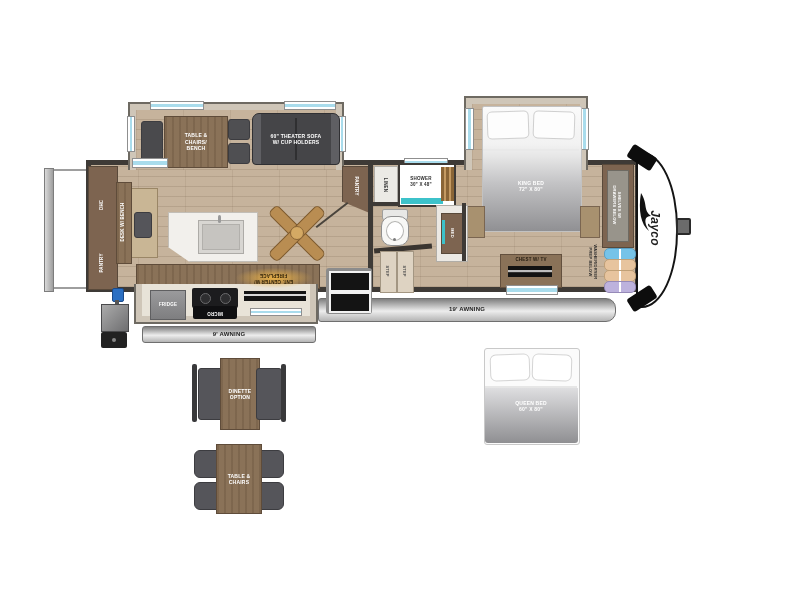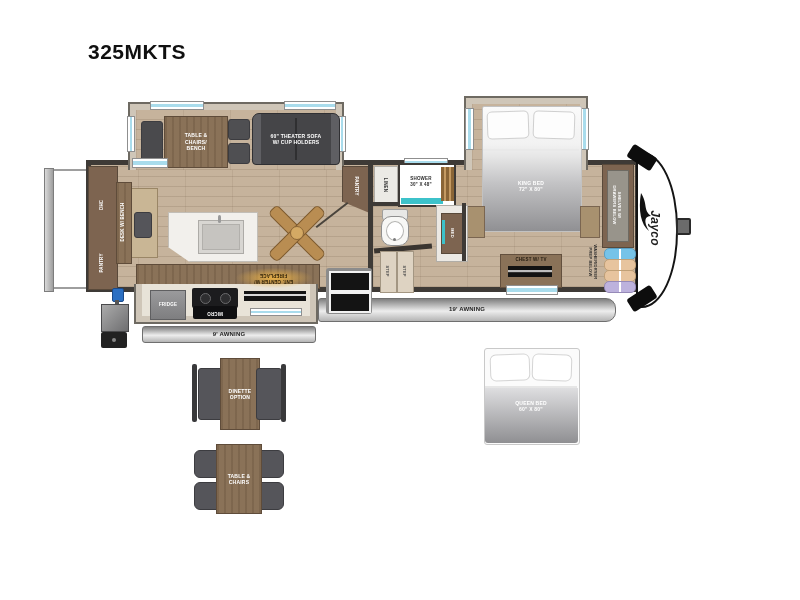--- a/index.html
+++ b/index.html
@@ -18,21 +18,20 @@
   .winV{background:linear-gradient(90deg,#fff 0 28%,#a9dcec 28% 72%,#fff 72%);}
   .awn{background:linear-gradient(180deg,#7f7f7f,#ededed 55%,#b4b4b4);border:1px solid #6f6f6f;display:flex;align-items:center;justify-content:center;}
   .wall{background:#3e3a36;}
   .slideframe{background:#cfc6b8;border:2px solid #6e6a62;}
 </style>
 </head>
 <body>
 
 <div class="stage">
 
-  <div class="abs" style="left:88px;top:40px;font-size:21px;font-weight:600;letter-spacing:.5px;color:#101010;">325MKTS</div>
 
   <div class="abs" style="left:44px;top:169px;width:44px;height:2px;background:#9e9e9e;"></div>
   <div class="abs" style="left:44px;top:287px;width:44px;height:2px;background:#9e9e9e;"></div>
   <div class="abs" style="left:44px;top:168px;width:8px;height:122px;background:linear-gradient(90deg,#d9d9d9,#9e9e9e);border:1px solid #7d7d7d;"></div>
 
   <div class="abs wood" style="left:86px;top:160px;width:554px;height:132px;border:5px solid #3e3a36;box-sizing:border-box;"></div>
 
   <div class="abs slideframe" style="left:128px;top:102px;width:216px;height:68px;border-bottom:none;box-sizing:border-box;"></div>
   <div class="abs wood" style="left:136px;top:110px;width:200px;height:60px;"></div>
   <div class="win winH" style="left:150px;top:101px;width:52px;height:7px;"></div>

